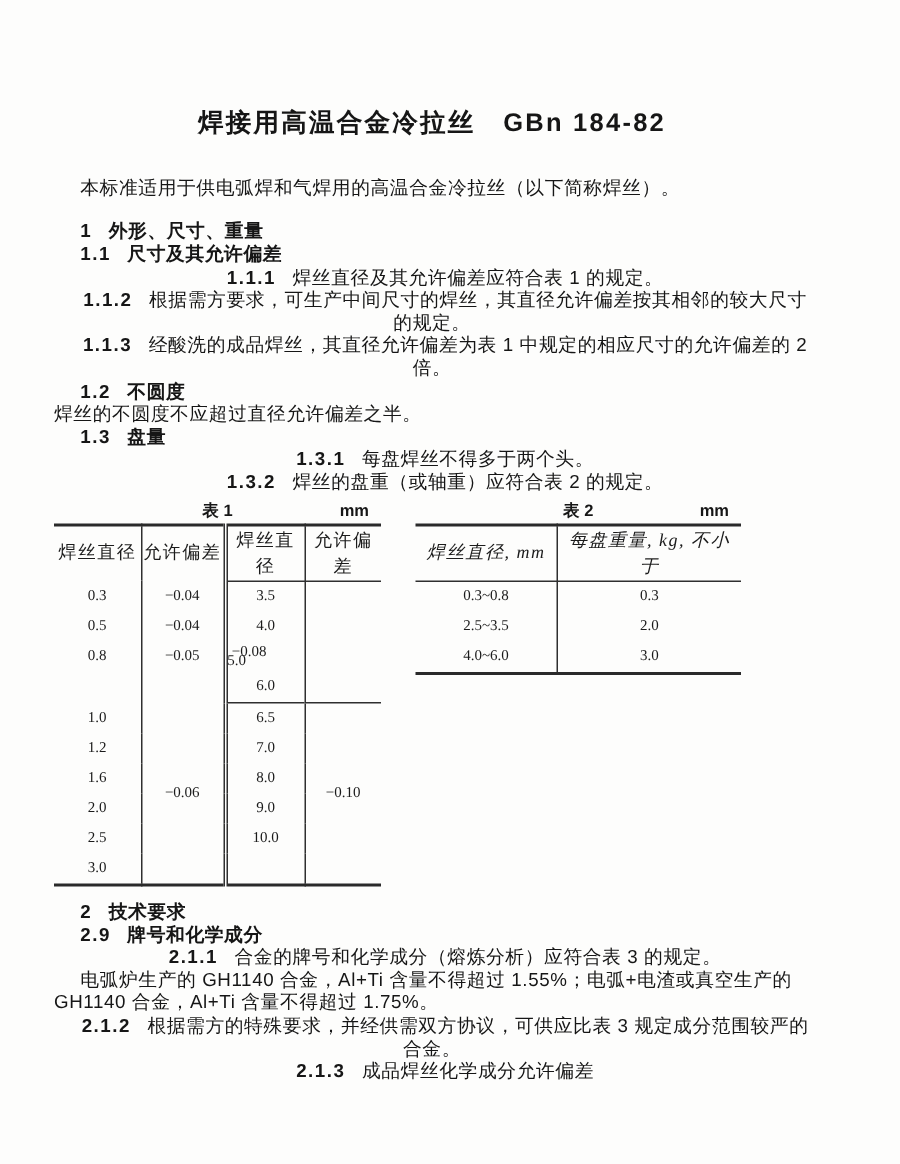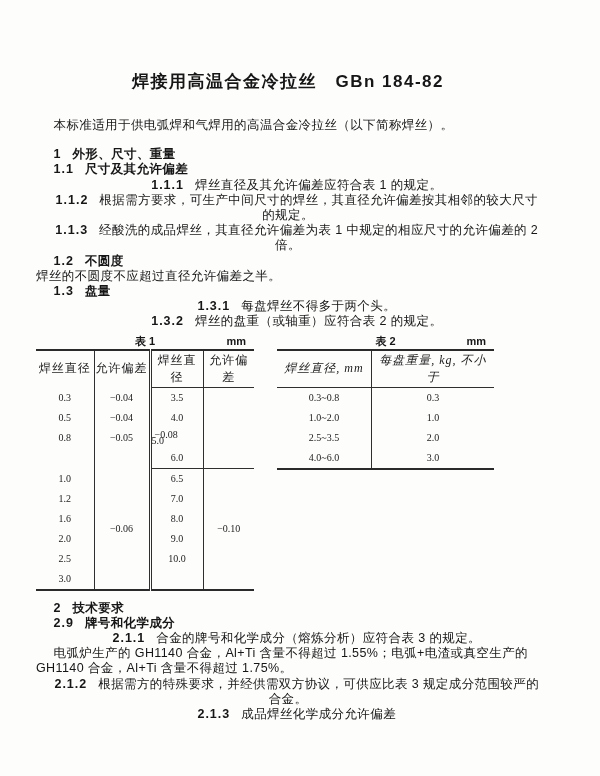--- a/index.html
+++ b/index.html
@@ -212,24 +212,20 @@
               <th class="c1">焊丝直径, mm</th>
               <th class="c2">每盘重量, kg, 不小于</th>
             </tr>
           </thead>
           <tbody id="t2body">
               <tr>
                 <td class="c1">0.3~0.8</td>
                 <td>0.3</td>
               </tr>
               <tr>
-                <td class="c1">1.0~2.0</td>
-                <td>1.0</td>
-              </tr>
-              <tr>
                 <td class="c1">2.5~3.5</td>
                 <td>2.0</td>
               </tr>
               <tr>
                 <td class="c1">4.0~6.0</td>
                 <td>3.0</td>
               </tr>
             </tbody>
         </table>
       </div>

